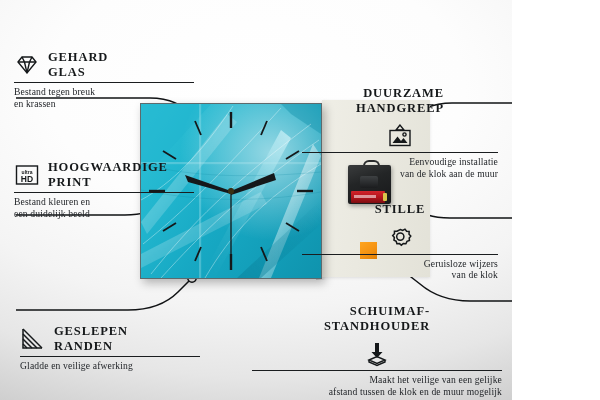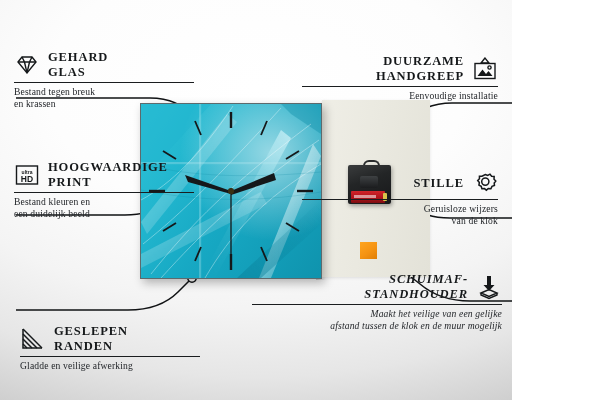--- a/index.html
+++ b/index.html
@@ -10,21 +10,21 @@
   }
   #stage{
     position:relative;width:512px;height:400px;overflow:hidden;
     background:
       radial-gradient(120% 95% at 50% 22%, #ffffff 0%, #fdfdfd 34%, #f4f4f4 58%, #e6e6e6 76%, #cfcfcf 92%, #bdbdbd 100%);
   }
   
   .feat{position:absolute;}
   .feat .hdrow{display:flex;align-items:center;gap:8px;}
   .feat.left .hdrow{justify-content:flex-start;}
-  .feat.right .hdrow{justify-content:flex-start;flex-direction:row;}
+  .feat.right .hdrow{justify-content:flex-start;flex-direction:column;margin-top:32px;}
   .ttl{
     font-family:"Liberation Serif", serif;
     font-weight:bold;font-size:12.5px;letter-spacing:.9px;
     color:#15181a;line-height:14.5px;text-transform:uppercase;
   }
   .feat.left .ttl{text-align:left;}
   .feat.right .ttl{text-align:right;}
   .rule{height:0;border-top:1.3px solid #1a1d1f;margin-top:3px;}
   .sub{
     font-family:"Liberation Serif", serif;
@@ -277,20 +277,21 @@
         <svg viewBox="0 0 26 26" fill="none" stroke="#15181a" stroke-width="1.4">
           <path d="M13 2 L9 7 L17 7 Z"></path>
           <rect x="3" y="7.5" width="20" height="15"></rect>
           <path d="M5.5 20 L10.5 13.5 L14 18 L16.5 15 L20.5 20 Z" fill="#15181a" stroke="none"></path>
           <circle cx="17.5" cy="11.5" r="1.6"></circle>
         </svg>
       </span>
     </div>
     <div class="rule"></div>
     <div class="sub">Eenvoudige installatie</div>
+    <div class="sub" style="margin-top:0">van de klok aan de muur</div>
   </div>
 
   <div class="feat right" style="right:14px;top:170px;width:196px;">
     <div class="hdrow">
       <div style="flex:1;">
         <div class="ttl">STILLE</div>
       </div>
       <span class="ico">
         <svg viewBox="0 0 26 26" fill="none" stroke="#15181a" stroke-width="1.5">
           <path d="M13 3.2 L15.4 4.1 L17.6 2.9 L19.2 5 L21.7 5.2 L21.6 7.8 L23.3 9.6 L21.8 11.6
@@ -298,21 +299,21 @@
                    L6.8 13.6 L7.2 11.1 L5.6 9.2 L7.3 7.4 L7.3 4.9 L9.8 4.9 Z" transform="translate(0,1.2) scale(1.02)"></path>
           <circle cx="13.3" cy="11.6" r="3.6"></circle>
         </svg>
       </span>
     </div>
     <div class="rule"></div>
     <div class="sub">Geruisloze wijzers</div>
     <div class="sub" style="margin-top:0">van de klok</div>
   </div>
 
-  <div class="feat right" style="right:10px;top:272px;width:250px;font-style:italic;">
+  <div class="feat right" style="right:10px;top:272px;width:250px;">
     <div class="hdrow">
       <div style="flex:1;">
         <div class="ttl">SCHUIMAF-</div>
         <div class="ttl">STANDHOUDER</div>
       </div>
       <span class="ico">
         <svg viewBox="0 0 26 26" fill="none" stroke="#15181a" stroke-width="1.4">
           <path d="M11 2 L15 2 L15 11 L18.5 11 L13 17 L7.5 11 L11 11 Z" fill="#15181a" stroke="none"></path>
           <path d="M5 19 L13 15.5 L21 19 L13 22.5 Z"></path>
           <path d="M5 19 L5 21 L13 24.5 L21 21 L21 19"></path>

